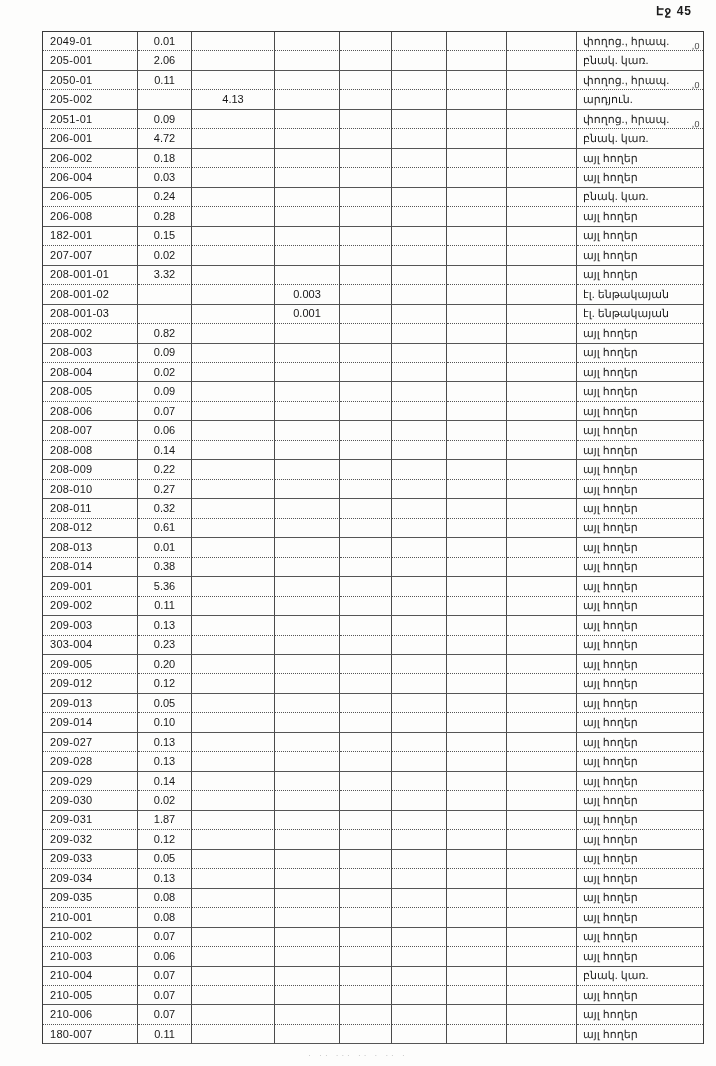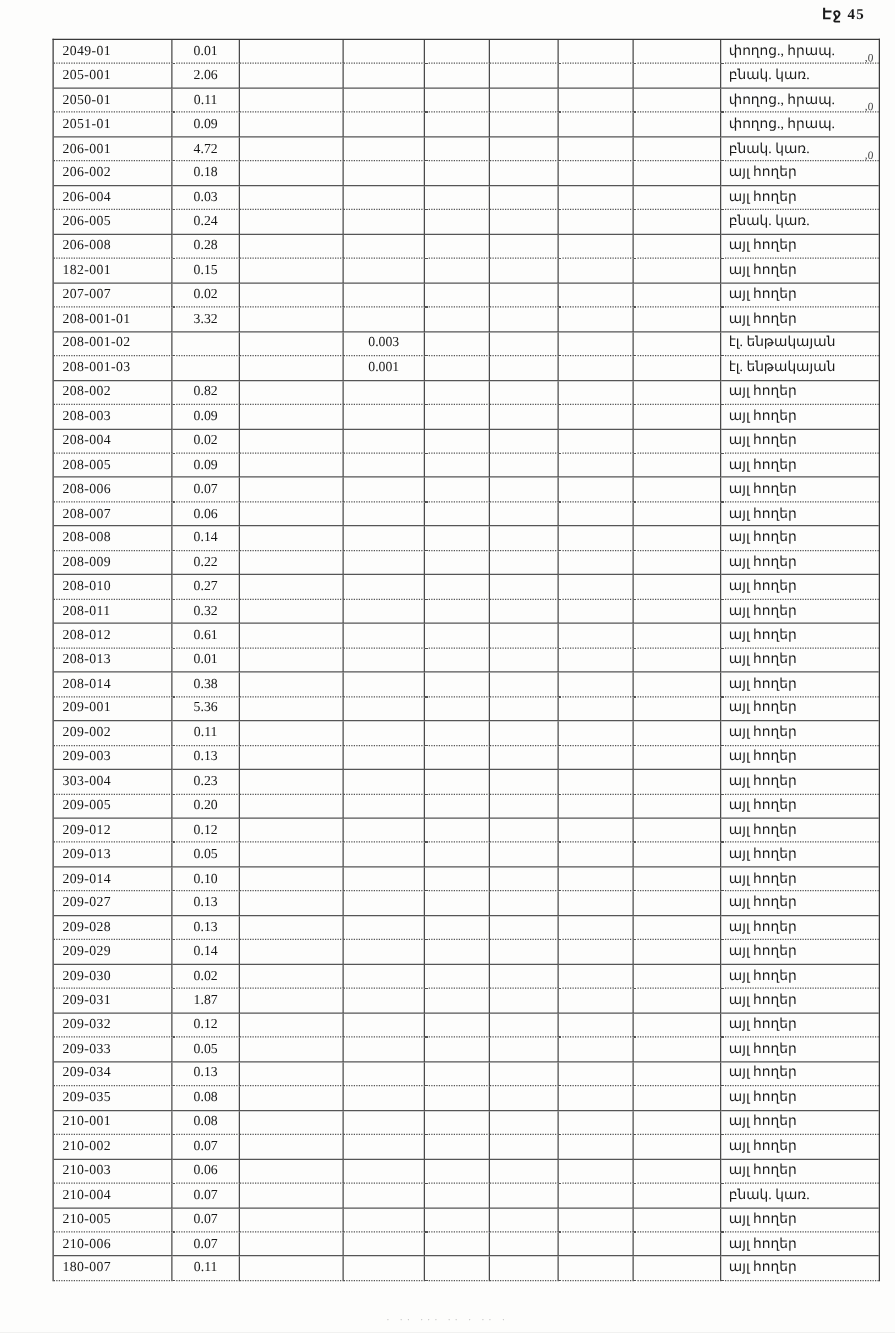--- a/index.html
+++ b/index.html
@@ -1,20 +1,20 @@
 <!DOCTYPE html>
 <html><head>
 <meta charset="utf-8">
 <style>
   html,body{margin:0;padding:0;background:#e8e8e8;}
   .page{
     position:relative;
     width:716px;height:1066px;
     background:#fdfdfc;
-    font-family:Liberation Serif, serif;
+    font-family:Liberation Sans, sans-serif;
     color:#161616;
     overflow:hidden;
   }
   .page-number{
     position:absolute;
     top:4px;right:24px;
     font-size:12px;
     font-weight:bold;
     letter-spacing:1px;
     color:#1a1a1a;
@@ -103,20 +103,31 @@
         <div class="row">
     <div class="cell code">2050-01</div>
     <div class="cell num">0.11</div>
     <div class="cell num"></div>
     <div class="cell num"></div>
     <div class="cell"></div>
     <div class="cell"></div>
     <div class="cell"></div>
     <div class="cell"></div>
     <div class="cell label">փողոց., հրապ.</div>
+  </div>
+        <div class="row">
+    <div class="cell code">205-002</div>
+    <div class="cell num"></div>
+    <div class="cell num">4.13</div>
+    <div class="cell num"></div>
+    <div class="cell"></div>
+    <div class="cell"></div>
+    <div class="cell"></div>
+    <div class="cell"></div>
+    <div class="cell label">արդյուն.</div>
   </div>
         <div class="row">
     <div class="cell code">2051-01</div>
     <div class="cell num">0.09</div>
     <div class="cell num"></div>
     <div class="cell num"></div>
     <div class="cell"></div>
     <div class="cell"></div>
     <div class="cell"></div>
     <div class="cell"></div>

